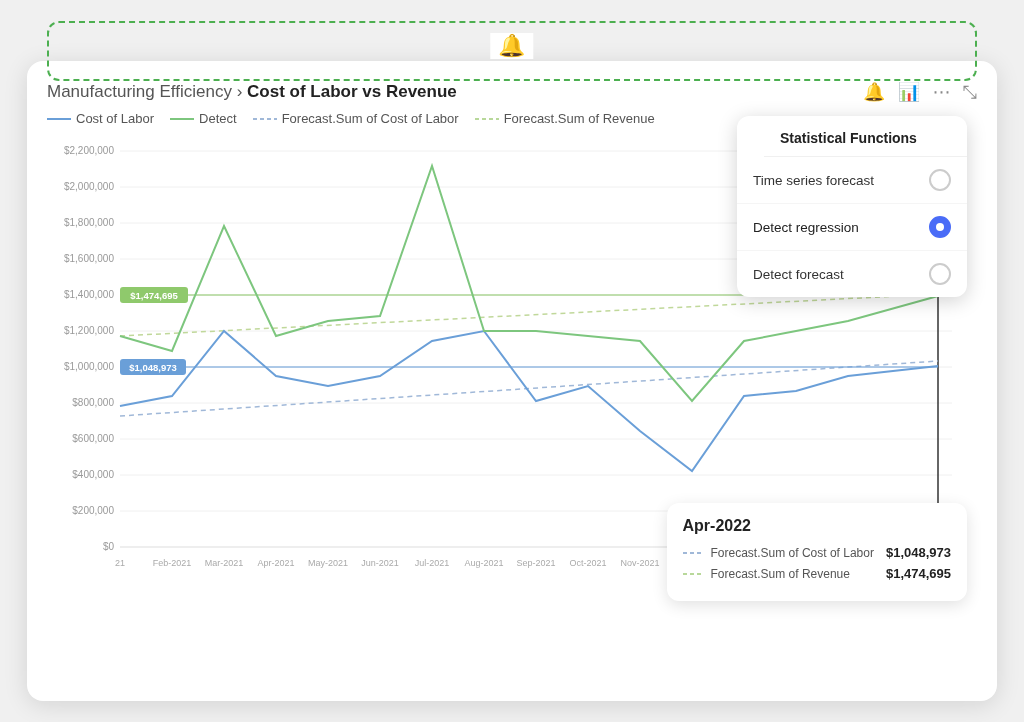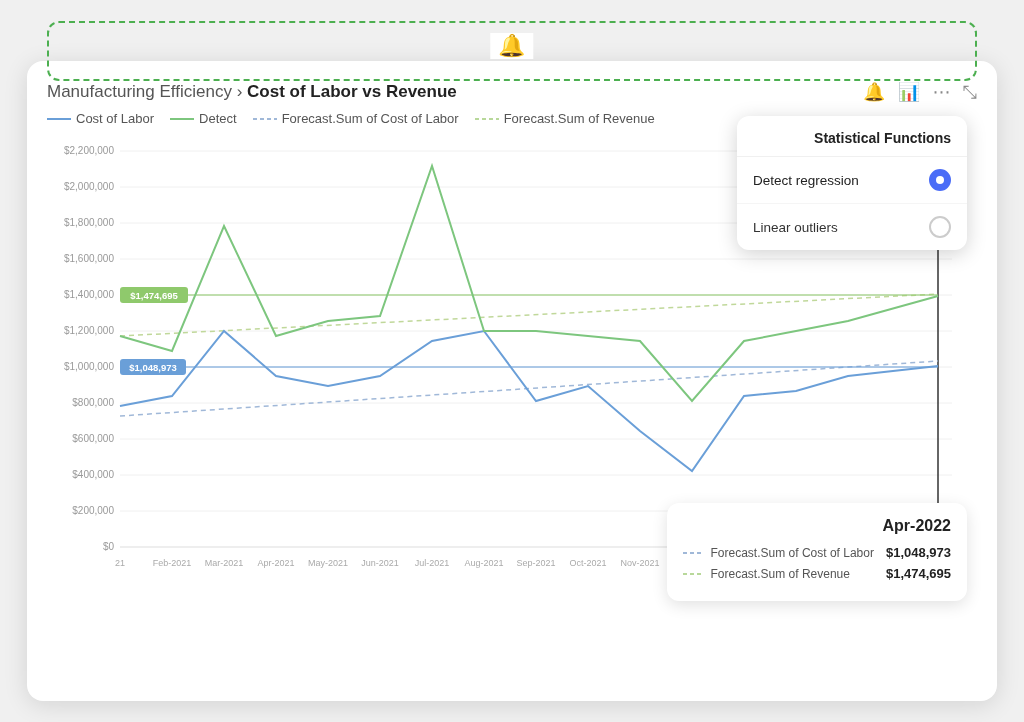--- a/index.html
+++ b/index.html
@@ -49,21 +49,20 @@
       position: absolute;
       top: 40px;
       left: 0;
       right: 0;
       bottom: 0;
       background: white;
       border-radius: 16px;
       box-shadow: 0 4px 24px rgba(0,0,0,0.12);
       padding: 20px;
       overflow: hidden;
-      text-align: right;
     }
     
     .chart-header {
       display: flex;
       align-items: center;
       justify-content: space-between;
       margin-bottom: 8px;
     }
     .chart-title {
       font-size: 17px;
@@ -133,20 +132,21 @@
       box-shadow: 0 4px 20px rgba(0,0,0,0.18);
       z-index: 100;
       overflow: hidden;
     }
     .stat-dropdown-header {
       padding: 14px 16px 10px;
       font-weight: 700;
       font-size: 14px;
       color: #222;
       border-bottom: 1px solid #f0f0f0;
+      margin-left: 27px;
     }
     .stat-option {
       display: flex;
       align-items: center;
       justify-content: space-between;
       padding: 12px 16px;
       cursor: pointer;
       border-bottom: 1px solid #f5f5f5;
     }
     .stat-option:last-child { border-bottom: none; }
@@ -340,28 +340,32 @@
         <polyline points="58,200 110,215 162,90 214,200 266,185 318,180 370,30 422,195 474,195 526,200 578,205 630,265 682,205 734,195 786,185 876,160" fill="none" stroke="#7dc67e" stroke-width="2"></polyline>
 
       </svg>
     </div>
 
     <div class="stat-dropdown">
       <div class="stat-dropdown-header">
         <span>Statistical Functions</span>
       </div>
 
+      <div class="stat-option">
+        <span class="stat-option-label">Time series forecast</span>
+        <div class="radio-btn"></div>
+      </div>
 
       <div class="stat-option selected">
         <span class="stat-option-label">Detect regression</span>
         <div class="radio-btn checked"></div>
       </div>
 
       <div class="stat-option">
-        <span class="stat-option-label">Linear outliers</span>
+        <span class="stat-option-label">Detect forecast</span>
         <div class="radio-btn"></div>
       </div>
     </div>
 
     <div class="chart-tooltip">
       <div class="tooltip-date">Apr-2022</div>
 
       <div class="tooltip-row">
         <div class="tooltip-row-left">
           <div class="tooltip-line-indicator" style="background: repeating-linear-gradient(90deg, #a0b8d8 0px, #a0b8d8 4px, transparent 4px, transparent 7px); height:2px;"></div>

